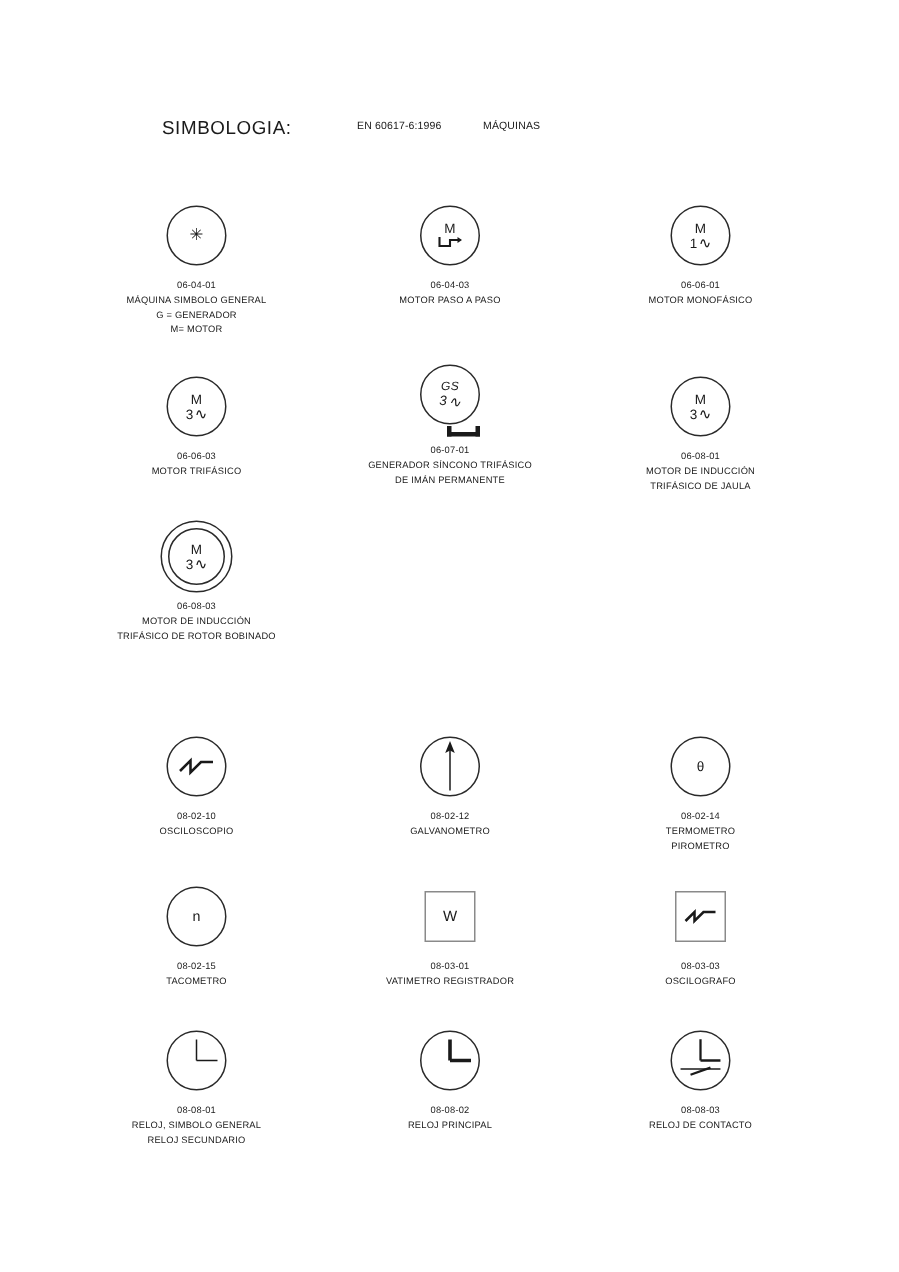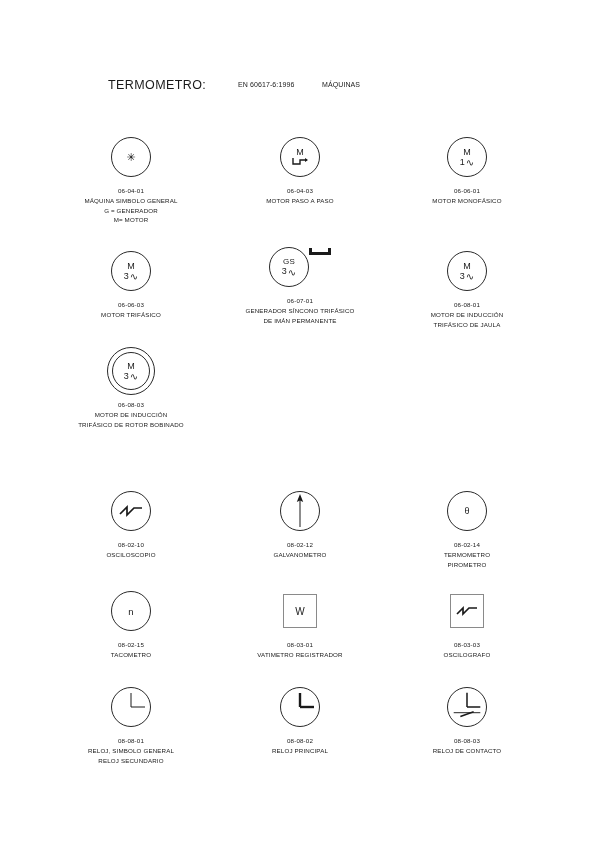--- a/index.html
+++ b/index.html
@@ -47,31 +47,31 @@
   .nglyph{font-size:9.5px;}
 
   
   .sq{
     width:34px;height:34px;border:1px solid #8a8a8a;box-sizing:border-box;
     display:flex;align-items:center;justify-content:center;
   }
   .sq .w{font-size:10px;}
 
   
-  .genwrap{position:relative;display:flex;flex-direction:row;align-items:flex-start;}
+  .genwrap{position:relative;display:flex;flex-direction:column;align-items:flex-end;font-style:italic;}
   .magnet{width:22px;height:7px;border:3px solid #1a1a1a;border-top:none;
           box-sizing:border-box;margin-top:1px;}
 </style>
 </head>
 <body>
 
 <div class="page">
 
   <div class="header">
-    <div class="hdr-title">TERMOMETRO:</div>
+    <div class="hdr-title">SIMBOLOGIA:</div>
     <div class="hdr-std">EN 60617-6:1996</div>
     <div class="hdr-cat">MÁQUINAS</div>
   </div>
 
   <div class="cell" style="left:36px;top:128px;">
     <div class="sym">
       <div class="circ">
         <div class="inner">
           <span class="star">✳</span>
         </div>

